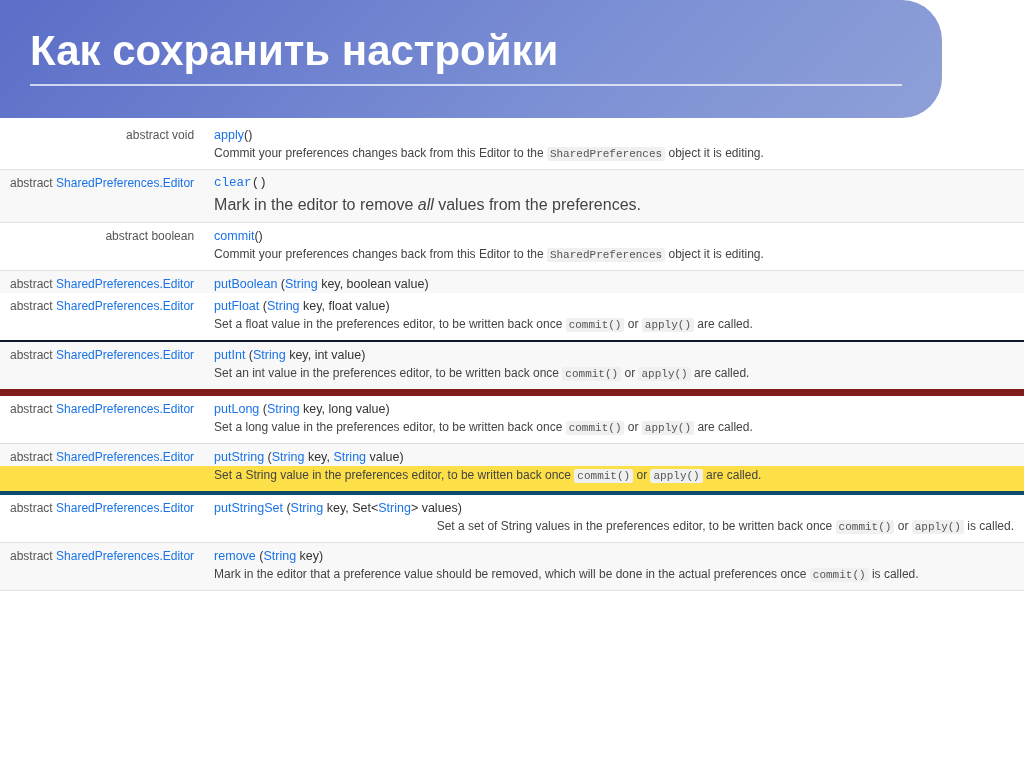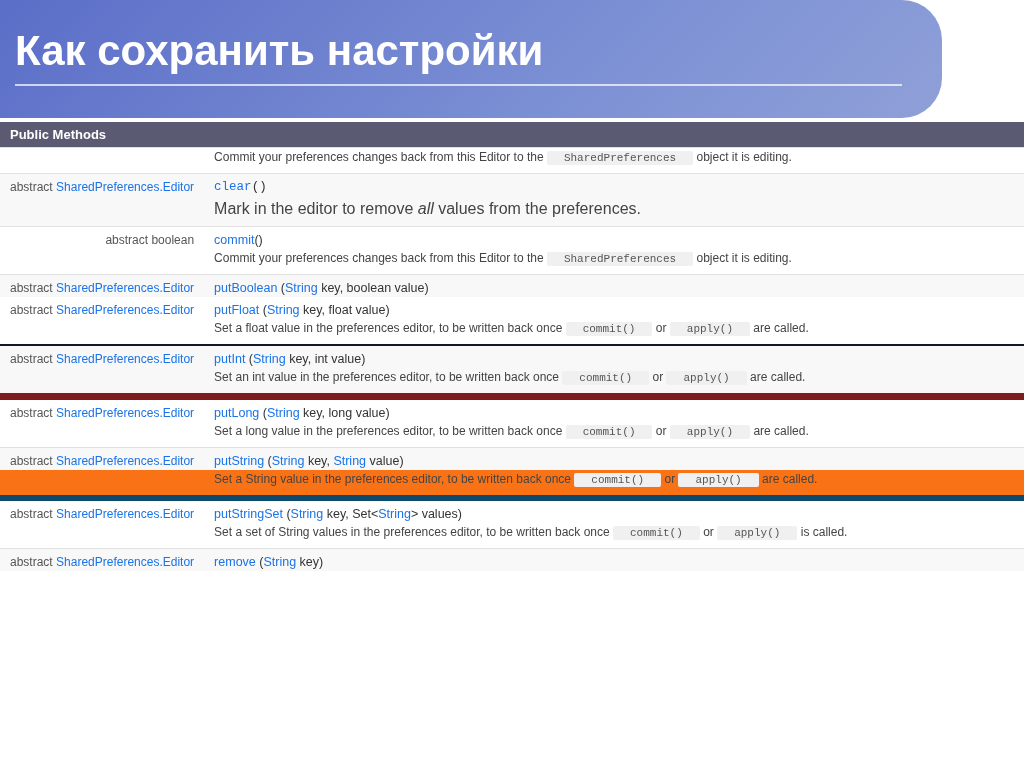--- a/index.html
+++ b/index.html
@@ -8,21 +8,21 @@
       background: #fff;
       width: 1024px;
       min-height: 768px;
       overflow-x: hidden;
     }
 
     
     .header {
       background: linear-gradient(135deg, #5b6ec8 0%, #7b8fd4 60%, #8fa0d8 100%);
       border-radius: 0 40px 40px 0;
-      padding: 28px 40px 32px 15px;
+      padding: 28px 40px 32px 30px;
       margin-bottom: 0;
       position: relative;
       width: 92%;
       margin-bottom: 4px;
     }
     .header-title {
       color: #fff;
       font-size: 42px;
       font-weight: bold;
       line-height: 1.1;
@@ -66,21 +66,21 @@
     }
     .method-paren {
       color: #333;
     }
     .type-link {
       color: #1a73e8;
     }
     .code-inline {
       font-family: 'Courier New', monospace;
       background: #f0f0f0;
-      padding: 1px 17px;
+      padding: 1px 3px;
       border-radius: 2px;
       font-size: 11px;
       color: #555;
     }
 
     em {
       font-style: italic;
     }
 
     .td-type-col {
@@ -100,24 +100,29 @@
 </head>
 <body>
 
 <div class="header">
   <div class="header-title">Как сохранить настройки</div>
   <div class="header-underline"></div>
 </div>
 
 <table class="table-section">
   <tbody>
-      <tr>
-    <td colspan="2" class="table-header-row">Public Methods</td>
-  </tr>
-
+
+  <tr style="background:#fff; border-bottom:none;">
+    <td class="td-type-col" style="padding:6px 10px 2px 10px; text-align:right; font-size:12px; color:#555; vertical-align:top;">
+      <span>abstract void</span>
+    </td>
+    <td class="td-method-col" style="padding:6px 10px 2px 10px; vertical-align:top;">
+      <span class="method-name">apply</span><span class="method-paren">()</span>
+    </td>
+  </tr>
   <tr style="background:#fff; border-bottom:1px solid #e0e0e0;">
     <td class="td-desc-indent"></td>
     <td style="padding:1px 10px 6px 10px; font-size:12px; color:#444; line-height:1.45;">
       <span>Commit your preferences changes back from this Editor to the </span><code class="code-inline">SharedPreferences</code><span> object it is editing.</span>
     </td>
   </tr>
 
   <tr style="background:#f8f8f8; border-bottom:none;">
     <td class="td-type-col" style="padding:6px 10px 2px 10px; text-align:right; font-size:12px; color:#555; vertical-align:top;">
       <span>abstract </span><span class="type-link">SharedPreferences.Editor</span>
@@ -203,45 +208,51 @@
   </tr>
 
   <tr style="background:#f8f8f8; border-bottom:none;">
     <td class="td-type-col" style="padding:6px 10px 2px 10px; text-align:right; font-size:12px; color:#555; vertical-align:top;">
       <span>abstract </span><span class="type-link">SharedPreferences.Editor</span>
     </td>
     <td class="td-method-col" style="padding:6px 10px 2px 10px; vertical-align:top;">
       <span class="method-name">putString</span><span class="method-paren"> (<span class="type-link">String</span> key, <span class="type-link">String</span> value)</span>
     </td>
   </tr>
-  <tr style="background:#f97316; border-bottom:6px solid #0c4a6e;">
+  <tr style="background:#fde047; border-bottom:4px solid #0c4a6e;">
     <td class="td-desc-indent"></td>
     <td style="padding:1px 10px 6px 10px; font-size:12px; color:#444; line-height:1.45;">
       <span>Set a String value in the preferences editor, to be written back once <code class="code-inline">commit()</code> or <code class="code-inline">apply()</code> are called.</span>
     </td>
   </tr>
 
   <tr style="background:#fff; border-bottom:none;">
     <td class="td-type-col" style="padding:6px 10px 2px 10px; text-align:right; font-size:12px; color:#555; vertical-align:top;">
       <span>abstract </span><span class="type-link">SharedPreferences.Editor</span>
     </td>
     <td class="td-method-col" style="padding:6px 10px 2px 10px; vertical-align:top;">
       <span class="method-name">putStringSet</span><span class="method-paren"> (<span class="type-link">String</span> key, Set&lt;<span class="type-link">String</span>&gt; values)</span>
     </td>
   </tr>
   <tr style="background:#fff; border-bottom:1px solid #e0e0e0;">
     <td class="td-desc-indent"></td>
-    <td style="padding:1px 10px 6px 10px; font-size:12px; color:#444; line-height:1.45;">
+    <td style="padding:1px 10px 6px 10px; font-size:12px; color:#444; line-height:1.45;text-align:right;">
       <span>Set a set of String values in the preferences editor, to be written back once <code class="code-inline">commit()</code> or <code class="code-inline">apply()</code> is called.</span>
     </td>
   </tr>
 
   <tr style="background:#f8f8f8; border-bottom:none;">
     <td class="td-type-col" style="padding:6px 10px 2px 10px; text-align:right; font-size:12px; color:#555; vertical-align:top;">
       <span>abstract </span><span class="type-link">SharedPreferences.Editor</span>
     </td>
     <td class="td-method-col" style="padding:6px 10px 2px 10px; vertical-align:top;">
       <span class="method-name">remove</span><span class="method-paren"> (<span class="type-link">String</span> key)</span>
+    </td>
+  </tr>
+  <tr style="background:#f8f8f8; border-bottom:1px solid #e0e0e0;">
+    <td class="td-desc-indent"></td>
+    <td style="padding:1px 10px 6px 10px; font-size:12px; color:#444; line-height:1.45;">
+      <span>Mark in the editor that a preference value should be removed, which will be done in the actual preferences once <code class="code-inline">commit()</code> is called.</span>
     </td>
   </tr>
 
 </tbody>
   </table>
 
 </body></html>

